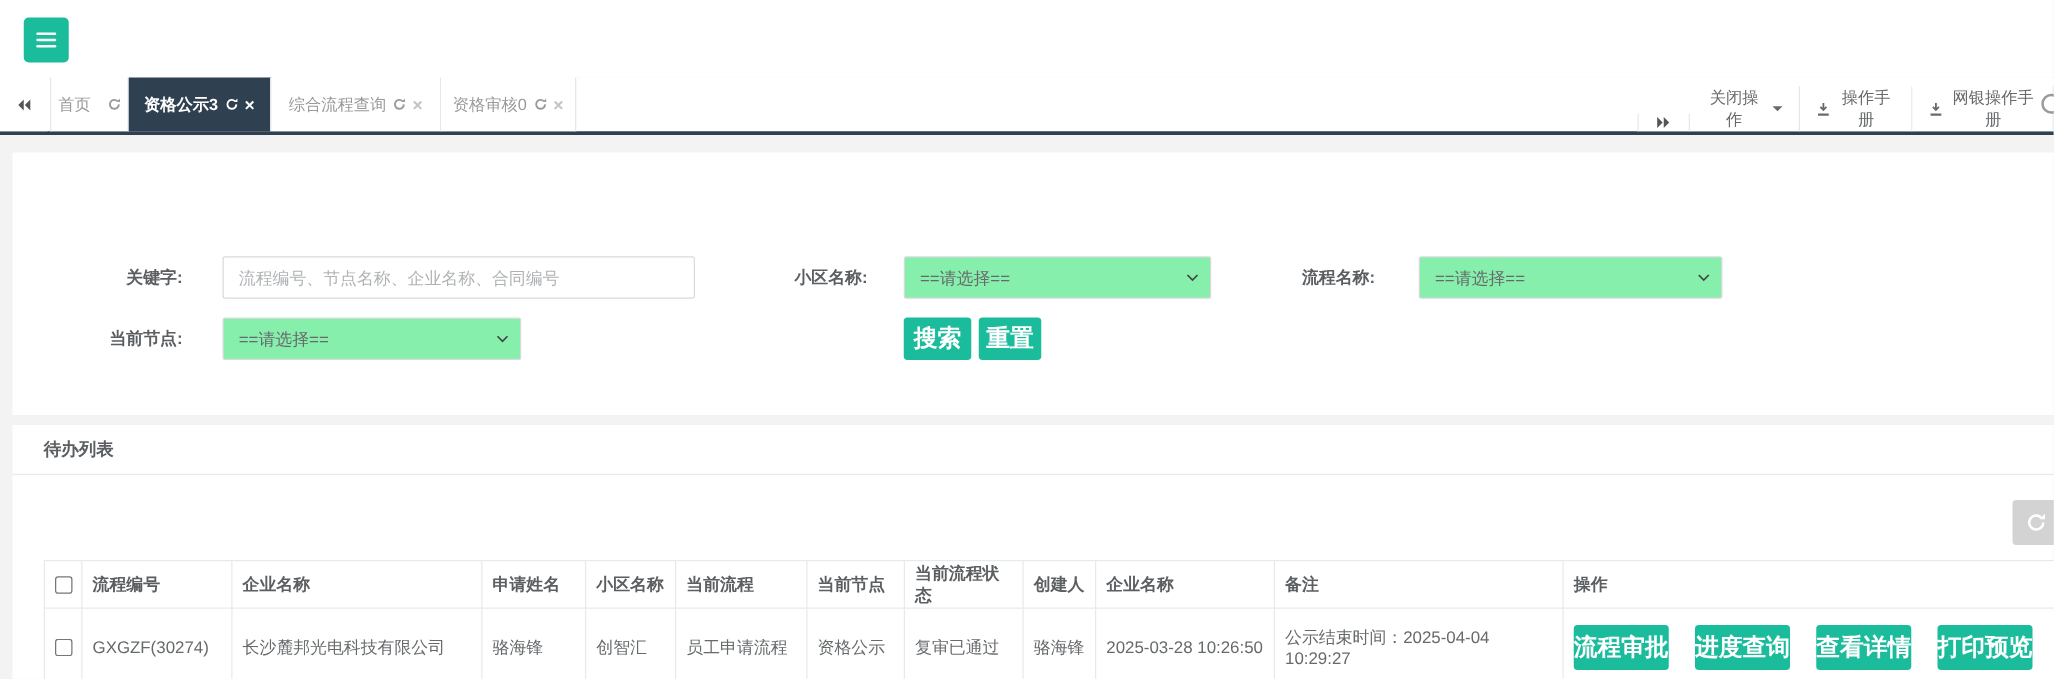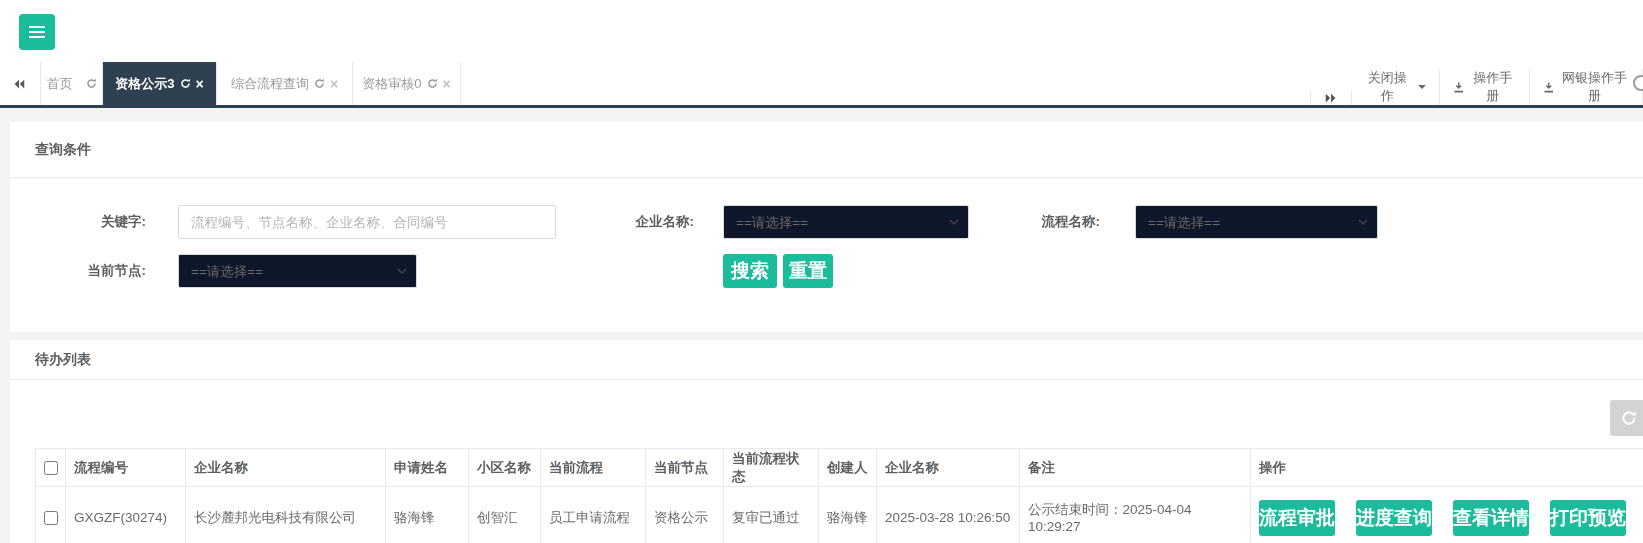--- a/index.html
+++ b/index.html
@@ -52,21 +52,21 @@
   .panel-todo  .panel-heading { height:40px; }
 
   
   .f-label { position:absolute; height:34px; line-height:34px; text-align:right; font-size:13.5px;
     font-weight:bold; color:#5b5f62; }
   .f-input { position:absolute; height:34px; border:1px solid #d9dadb; border-radius:2px;
     padding:0 12px; font-size:13.5px; color:#676a6c; font-family:inherit; }
   .f-input::placeholder { color:#b0b3b5; }
   .sel-wrap { position:absolute; height:34px; }
   .sel-wrap select { width:100%; height:100%; border:1px solid #d9dadb; border-radius:2px;
-    background:#0f172a; -webkit-appearance:none; appearance:none; padding:0 28px 0 12px;
+    background:#86efac; -webkit-appearance:none; appearance:none; padding:0 28px 0 12px;
     font-size:13.5px; color:#676a6c; font-family:inherit; cursor:pointer; }
   .sel-wrap svg { position:absolute; right:9px; top:11px; pointer-events:none; }
   .lbl-keyword { left:30px;  top:83px;  width:106px; }
   .inp-keyword { left:168px; top:83px;  width:378px; }
   .lbl-community { left:584px; top:83px; width:100px; }
   .sel-community { left:713px; top:83px; width:246px; }
   .lbl-process { left:990px;  top:83px; width:100px; }
   .sel-process { left:1125px; top:83px; width:243px; }
   .lbl-node { left:30px;  top:132px; width:106px; }
   .sel-node { left:168px; top:132px; width:239px; }
@@ -173,26 +173,25 @@
           <path d="M8 1v7.2M4.6 5.2L8 8.6l3.4-3.4" fill="none" stroke="#676a6c" stroke-width="2"></path>
           <path d="M2 12.5h12V15H2z" fill="#676a6c"></path>
         </svg>
       <span>网银操作手册</span>
     </button>
   </div>
   <span class="partial-icon"></span>
 </div>
 
 <div class="panel panel-query">
-  <div class="panel-heading">查询条件</div>
 
   <label class="f-label lbl-keyword">关键字:</label>
   <input class="f-input inp-keyword" type="text" placeholder="流程编号、节点名称、企业名称、合同编号" style="">
 
-  <label class="f-label lbl-community">企业名称:</label>
+  <label class="f-label lbl-community">小区名称:</label>
   <div class="sel-wrap sel-community">
     <select>
       <option>==请选择==</option>
     </select>
     <svg width="12" height="12" viewBox="0 0 12 12">
         <path d="M2 4l4 4 4-4" fill="none" stroke="#444" stroke-width="1.4"></path>
       </svg>
   </div>
 
   <label class="f-label lbl-process">流程名称:</label>

